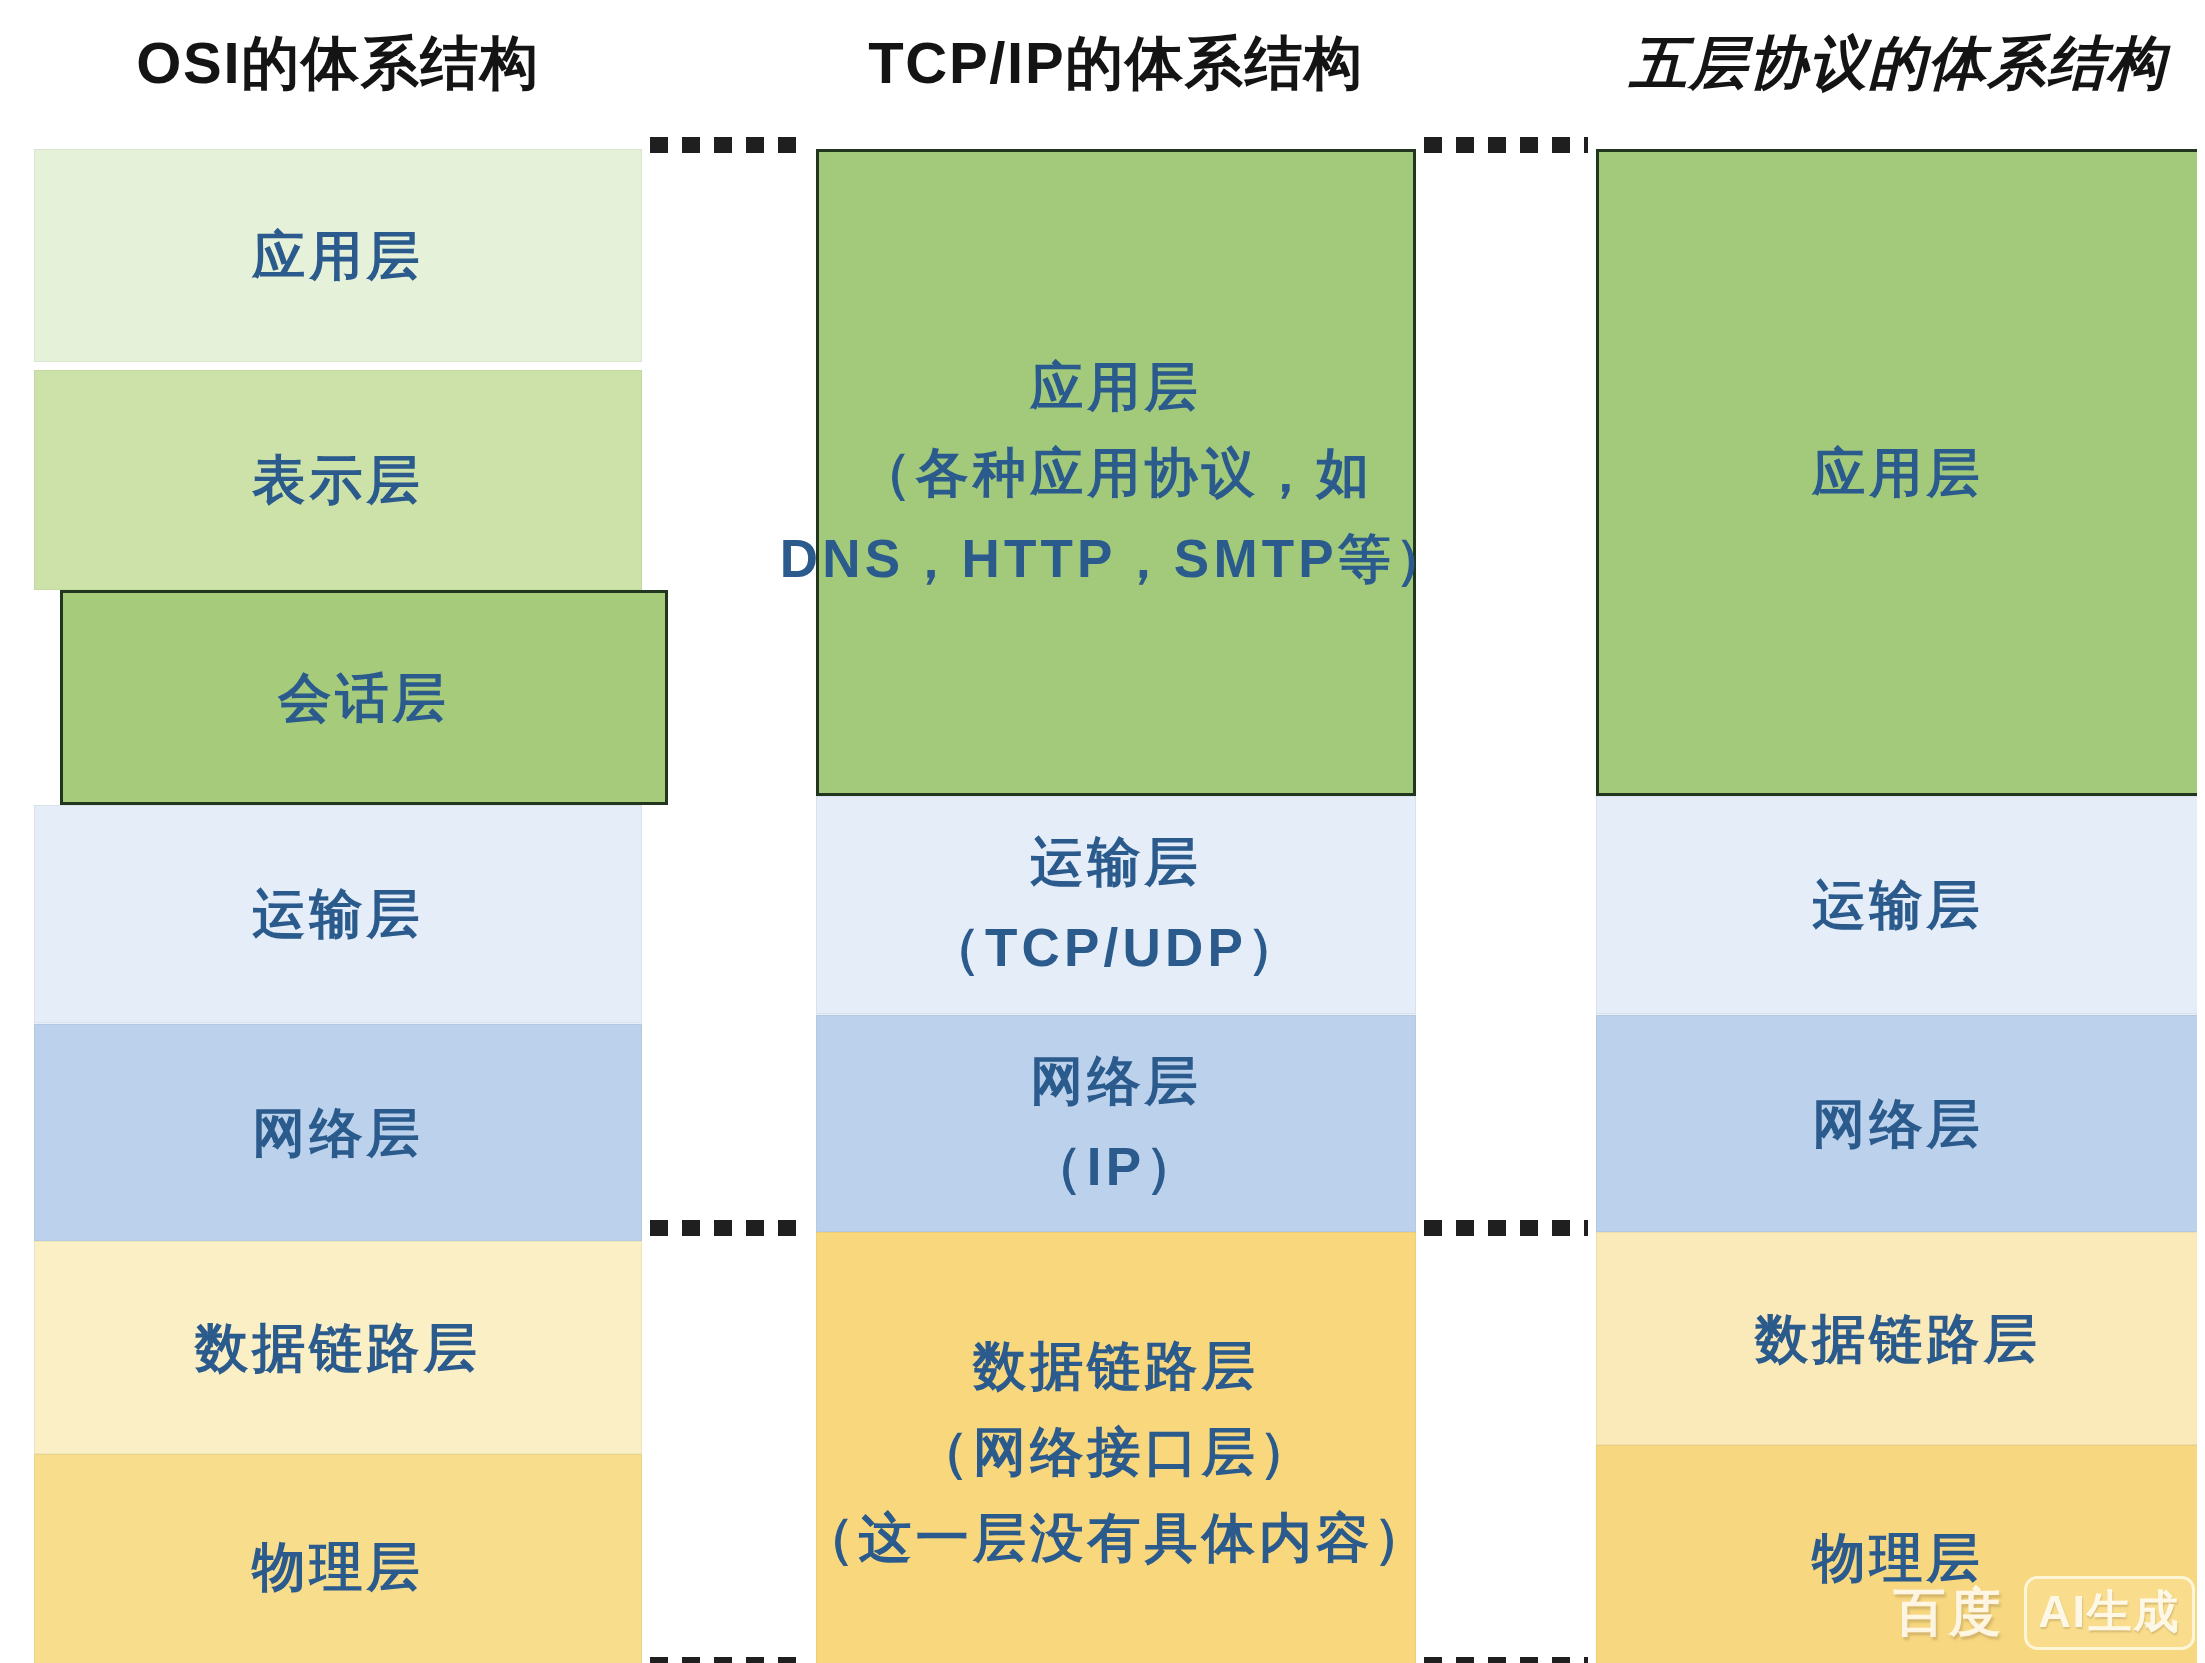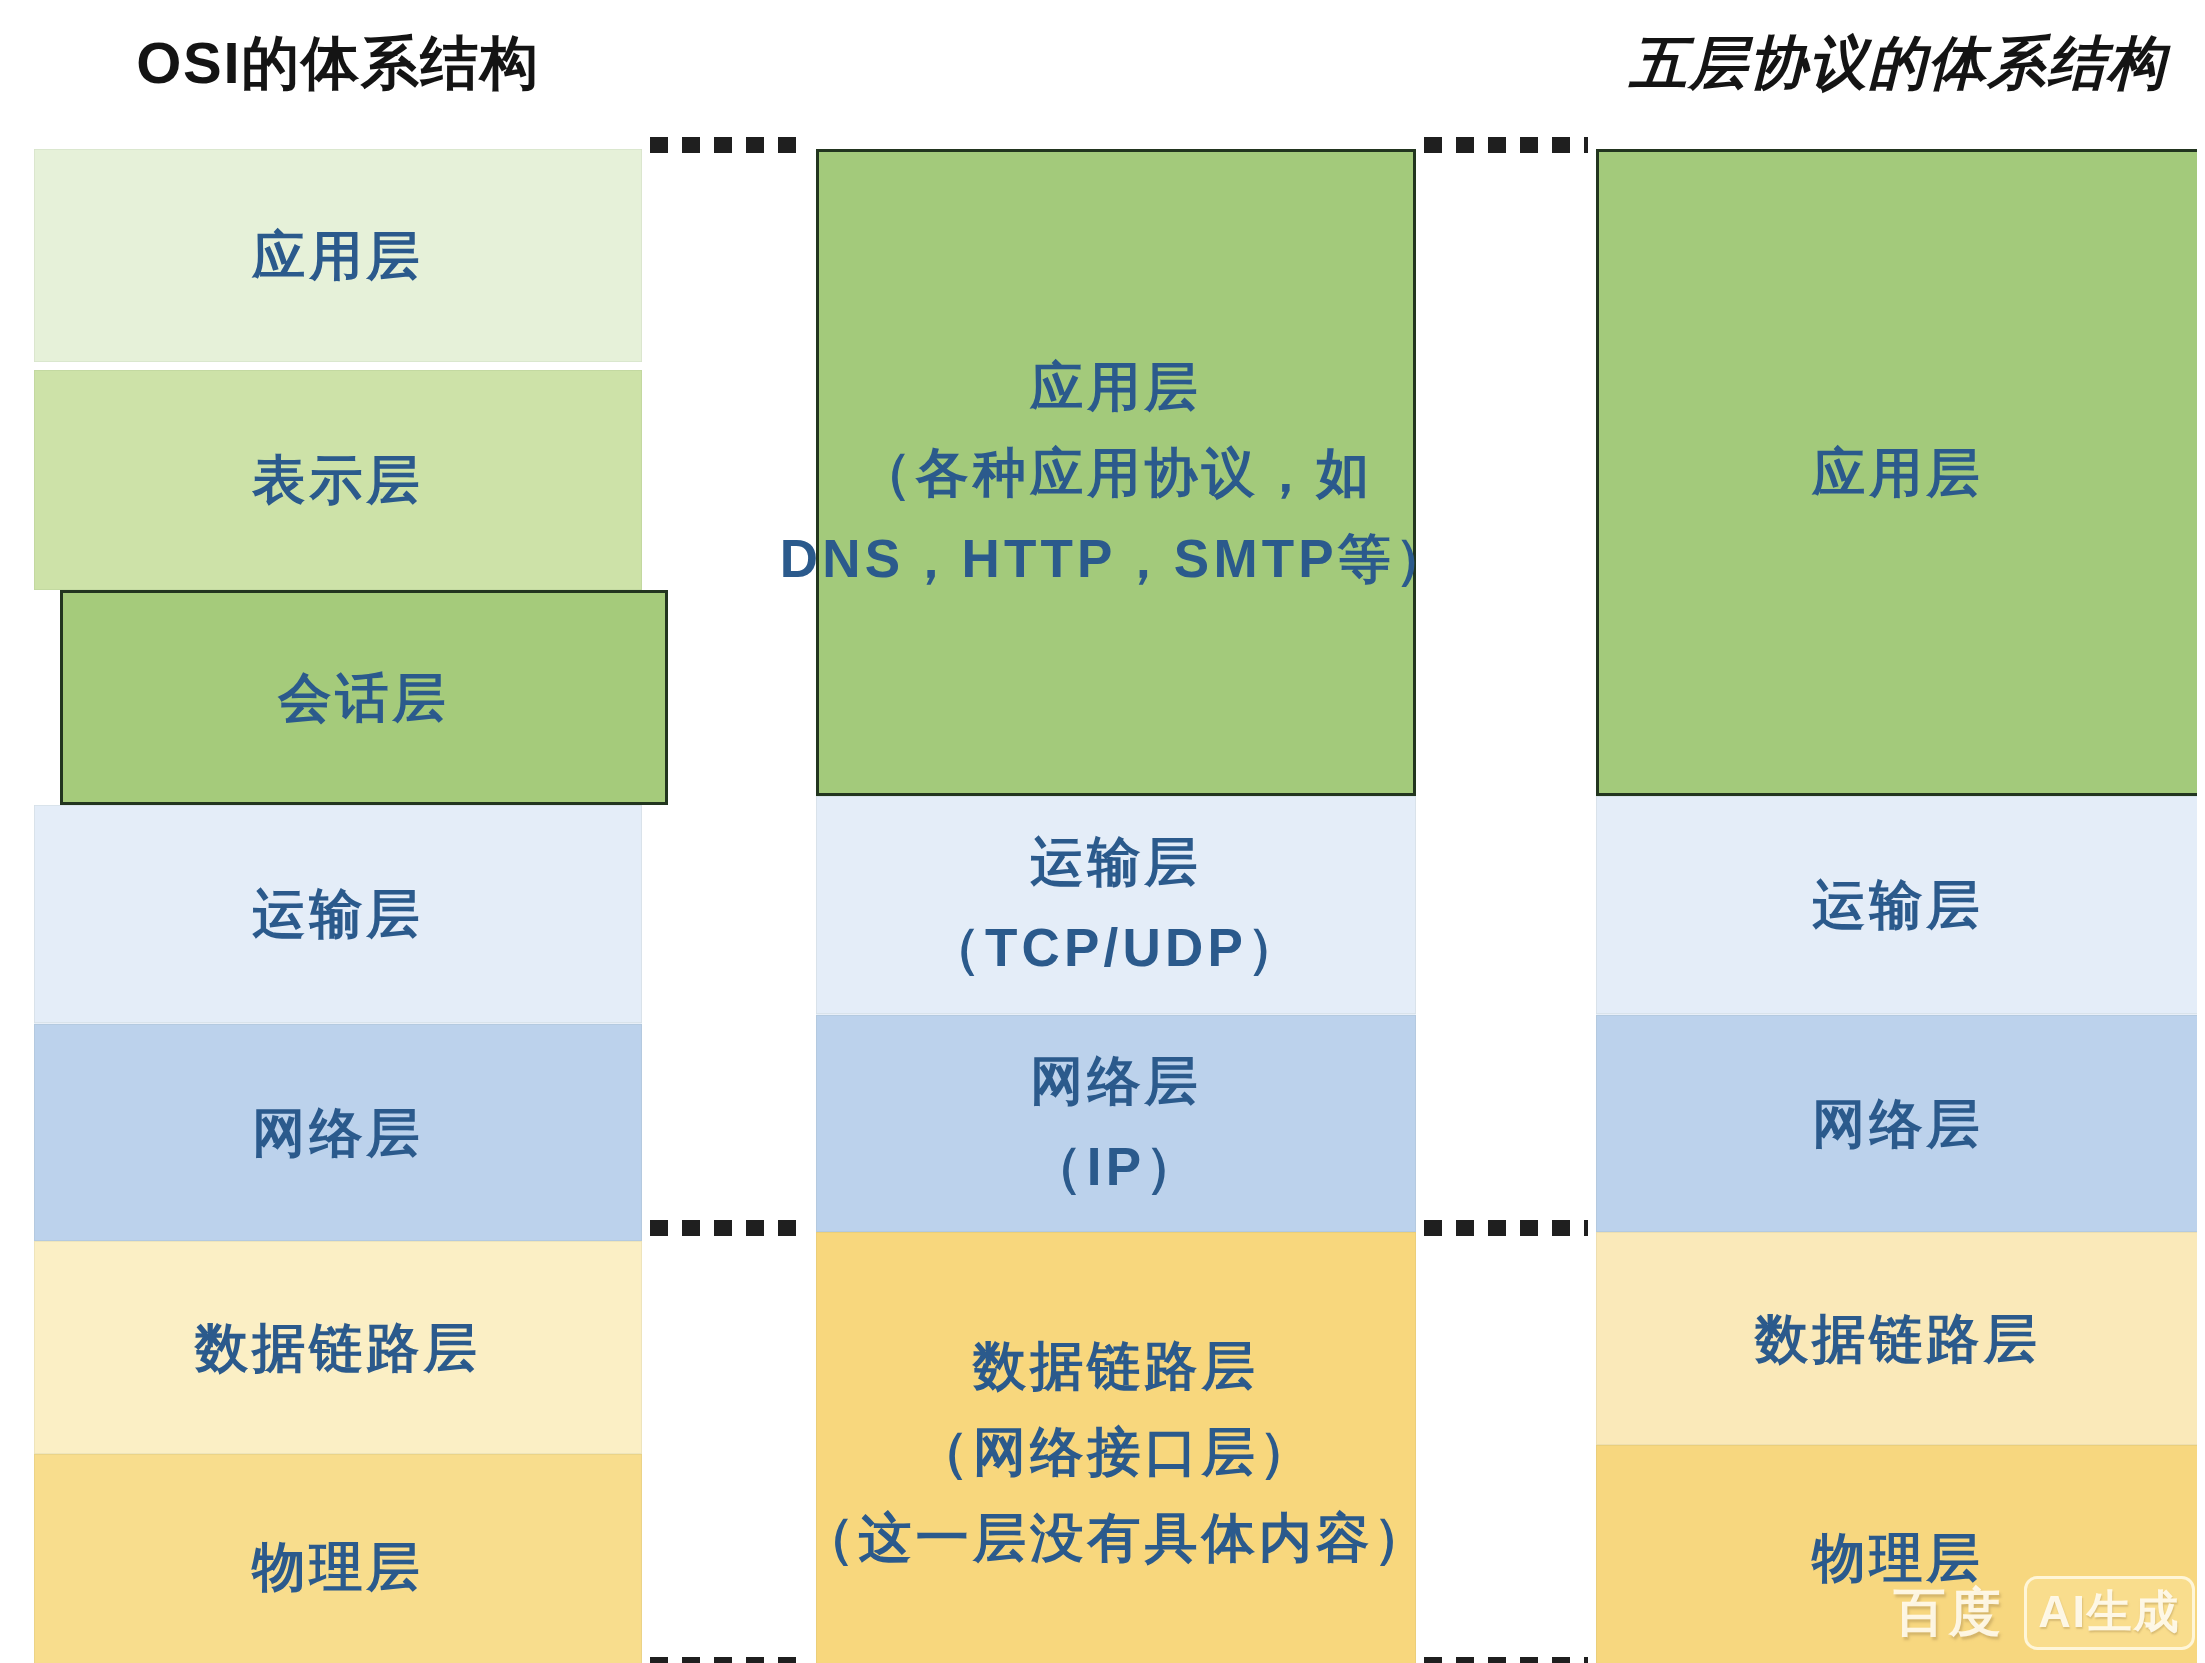--- a/index.html
+++ b/index.html
@@ -122,20 +122,21 @@
     text-shadow: 0.8px 1.7px 1.7px rgba(170, 140, 80, 0.40);
     letter-spacing: 1.7px;
   }
 </style>
 </head>
 <body>
 
 <div class="canvas">
 
   <div class="col-title title-osi">OSI的体系结构</div>
+  <div class="col-title title-tcpip">TCP/IP的体系结构</div>
   <div class="col-title title-five">五层协议的体系结构</div>
 
   <div class="column col-osi">
     <div class="layer h-app bg-osi-app">
       <span class="lbl">应用层</span>
     </div>
     <div class="layer h-pres bg-osi-pres">
       <span class="lbl">表示层</span>
     </div>
     <div class="layer h-sess bg-osi-sess green-border">

